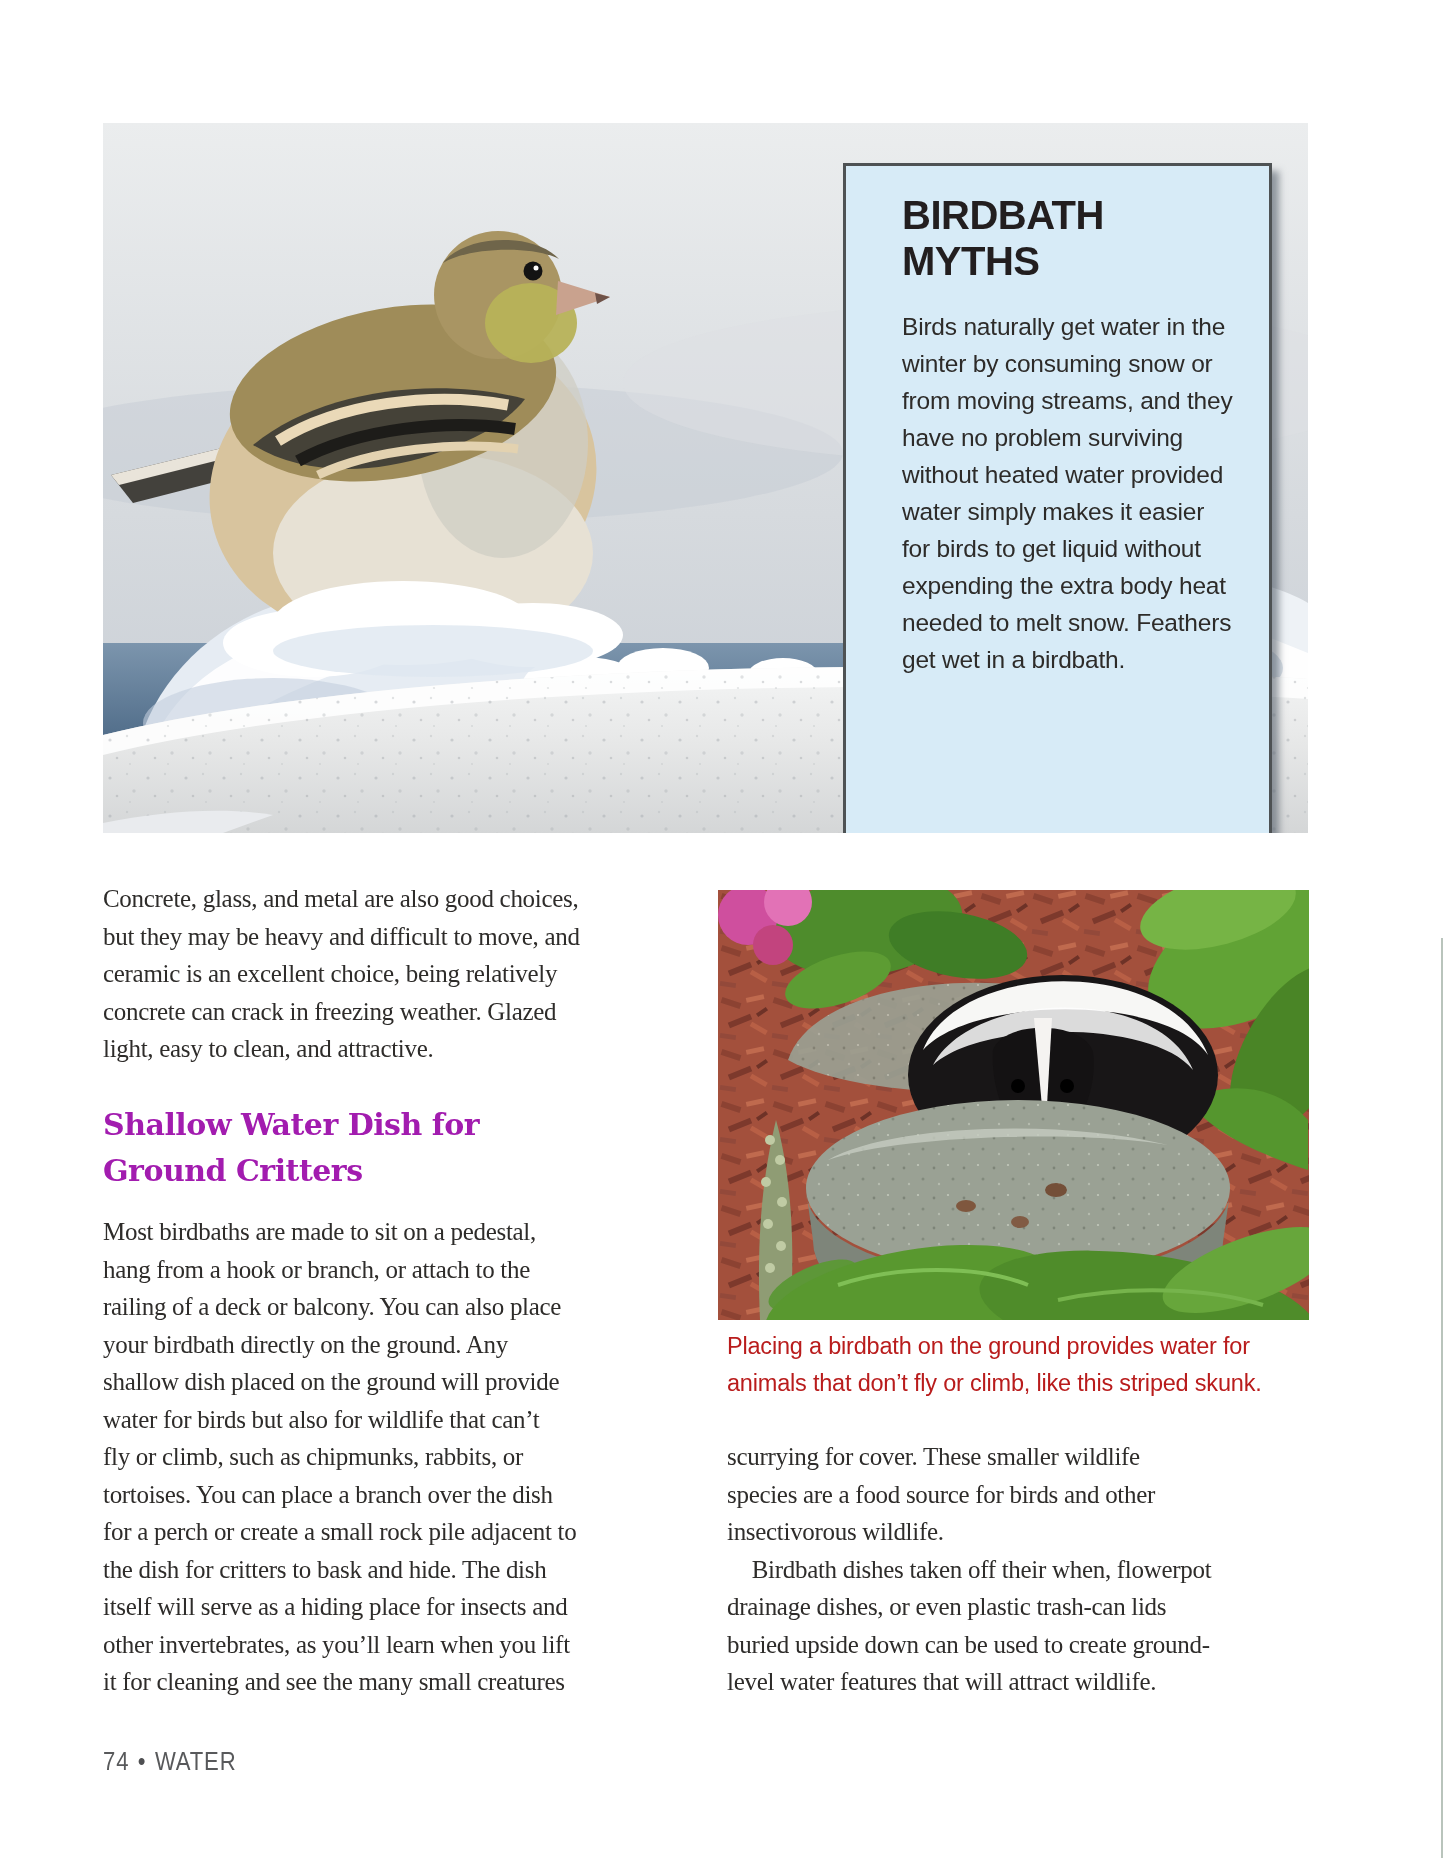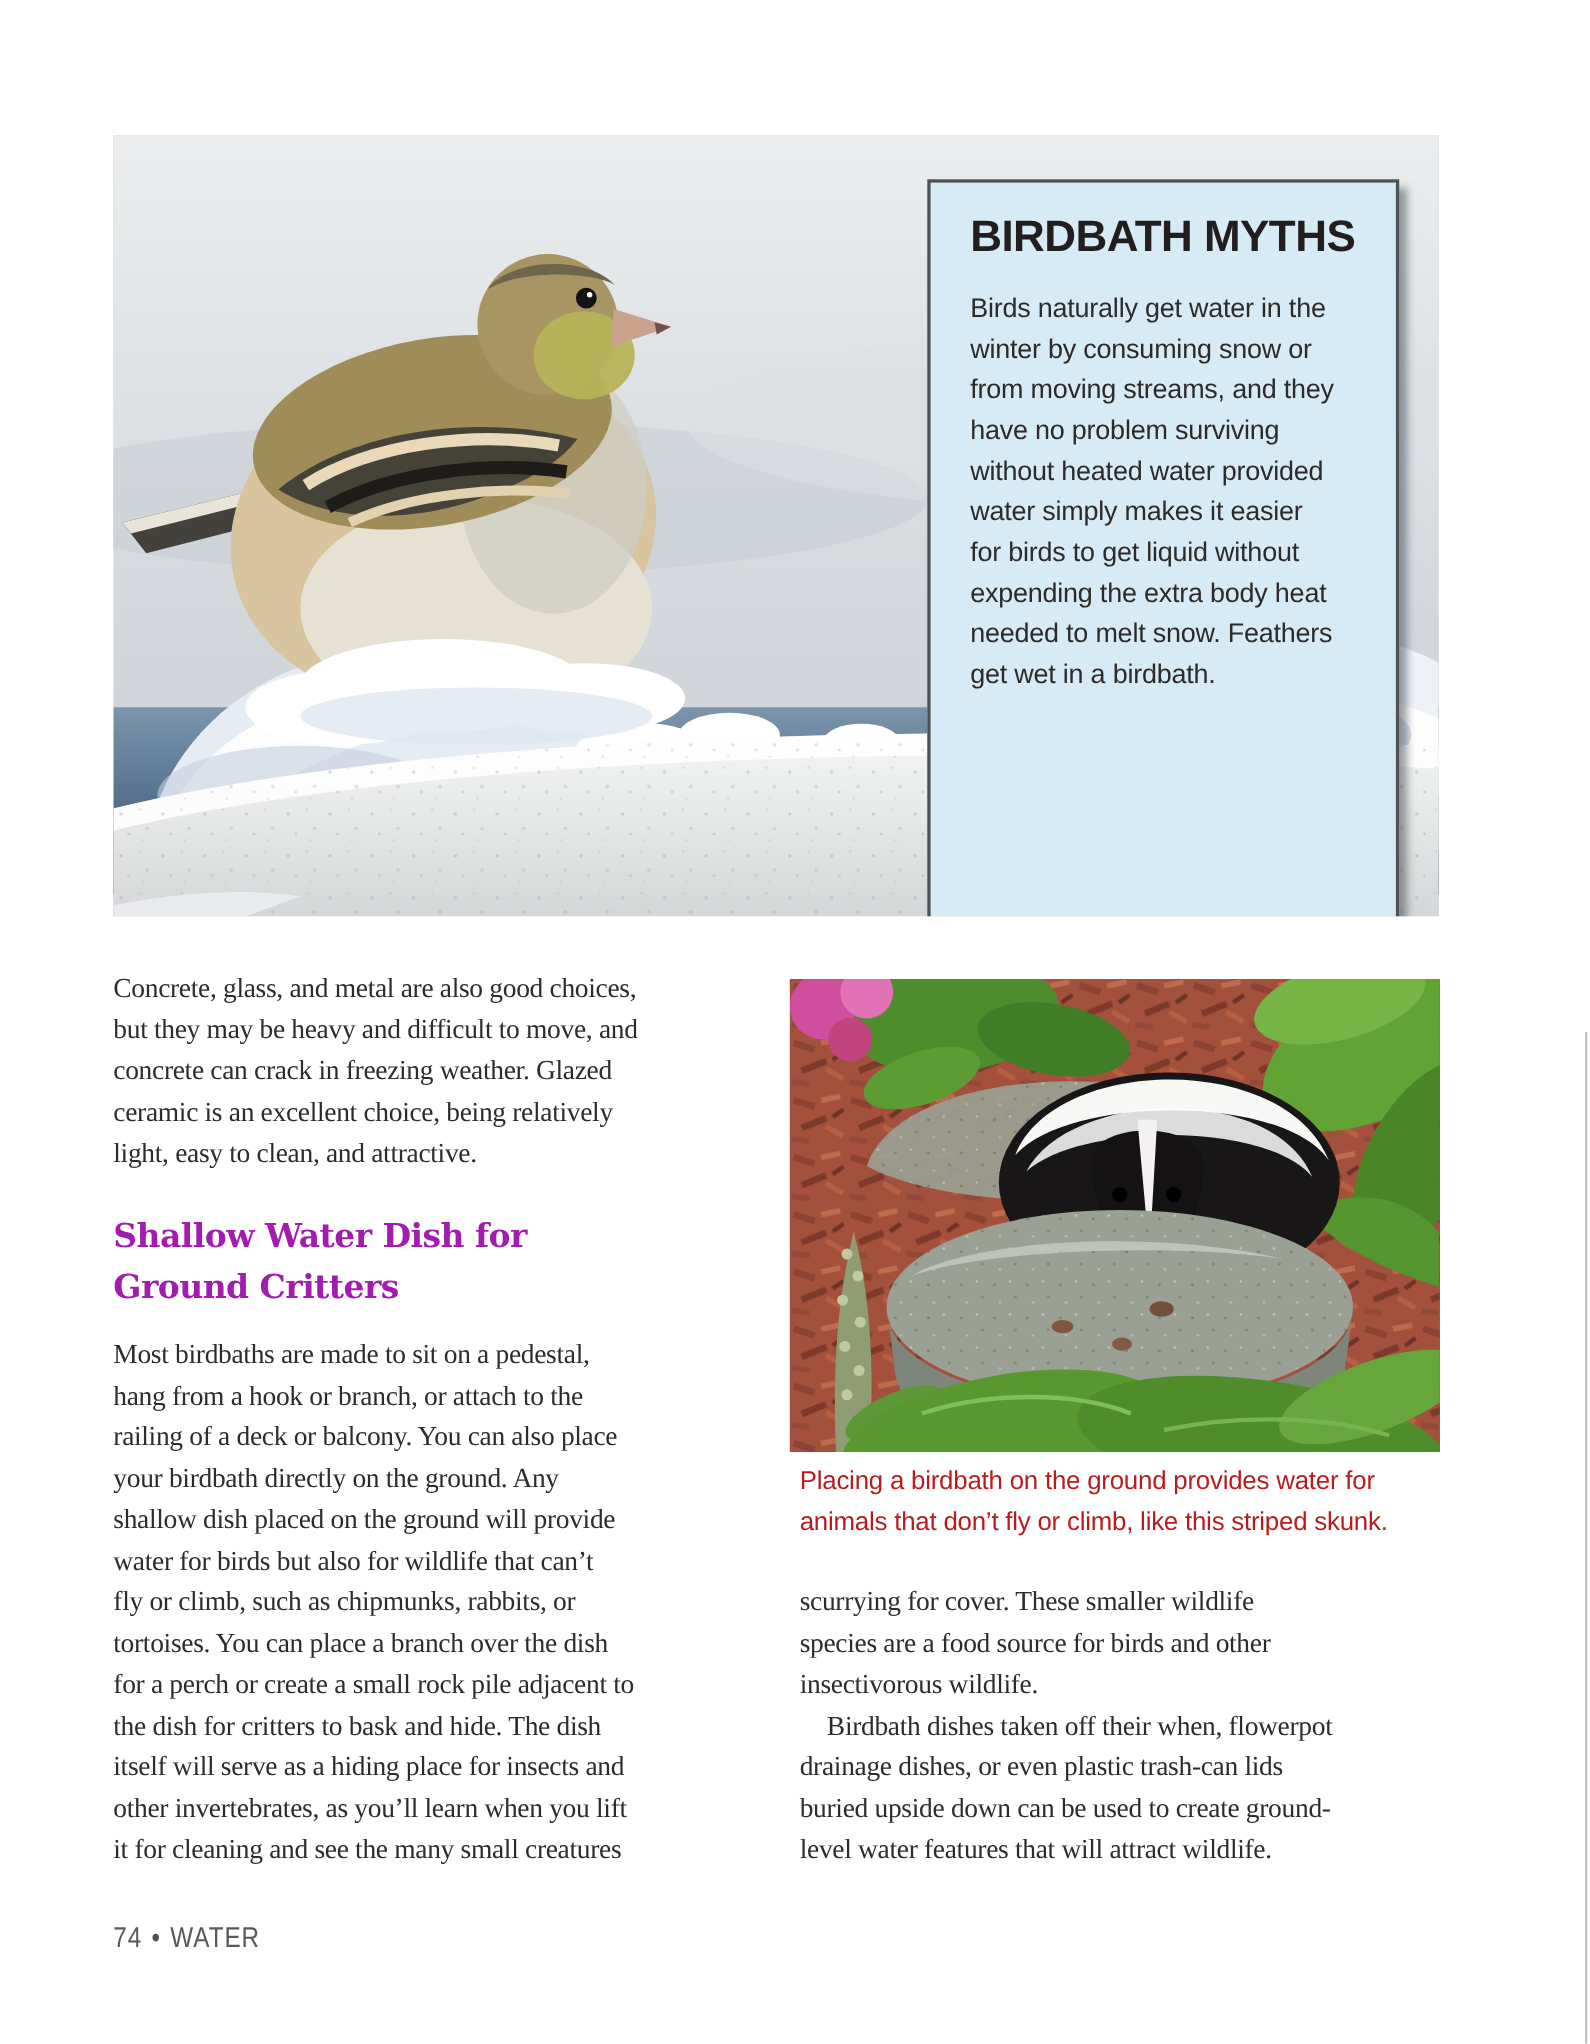--- a/index.html
+++ b/index.html
@@ -14,21 +14,21 @@
   .hero{
     left:103px;top:123px;width:1205px;height:710px;overflow:hidden;background:#d8dce1;
   }
   .hero svg{display:block;}
 
   
   .sidebar{
     left:740px;top:40px;width:429px;height:708px;box-sizing:border-box;
     background:#d7ebf7;border:3px solid #4e5254;
     box-shadow:7px 8px 7px rgba(70,80,92,0.55);
-    padding:0 36px;
+    padding:0 56px;
   }
   .sidebar-title{
     margin:26px 0 0 0;
     font-family:"Liberation Sans", sans-serif;font-weight:bold;
     font-size:40px;line-height:46px;letter-spacing:-0.5px;color:#221e1f;
   }
   .sidebar-body{
     margin-top:24px;
     font-family:"Liberation Sans", sans-serif;
     font-size:24.5px;line-height:37px;color:#2d2b29;letter-spacing:-0.2px;
@@ -174,22 +174,22 @@
         <div class="ln">expending the extra body heat</div>
         <div class="ln">needed to melt snow. Feathers</div>
         <div class="ln">get wet in a birdbath.</div>
       </div>
   </div>
 </div>
 
 <div class="abs col-left serif-par" style="top:880px;">
     <div class="ln">Concrete, glass, and metal are also good choices,</div>
     <div class="ln">but they may be heavy and difficult to move, and</div>
+    <div class="ln">ceramic is an excellent choice, being relatively</div>
     <div class="ln">concrete can crack in freezing weather. Glazed</div>
-    <div class="ln">ceramic is an excellent choice, being relatively</div>
     <div class="ln">light, easy to clean, and attractive.</div>
   </div>
 
 <div class="abs green-heading">
     <div class="ln">Shallow Water Dish for</div>
     <div class="ln">Ground Critters</div>
   </div>
 
 <div class="abs col-left serif-par" style="top:1213px;">
     <div class="ln">Most birdbaths are made to sit on a pedestal,</div>

